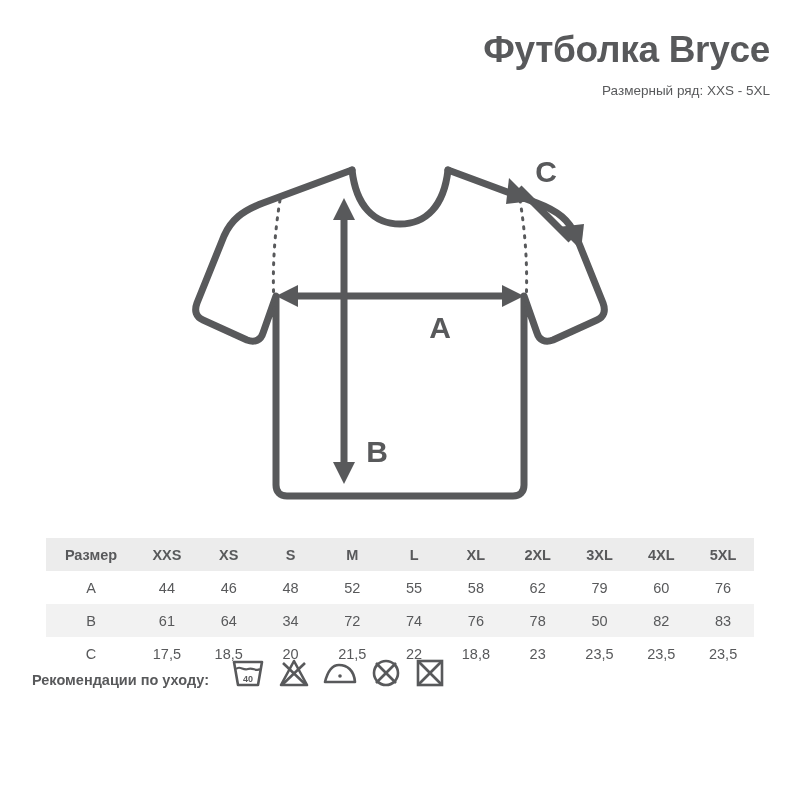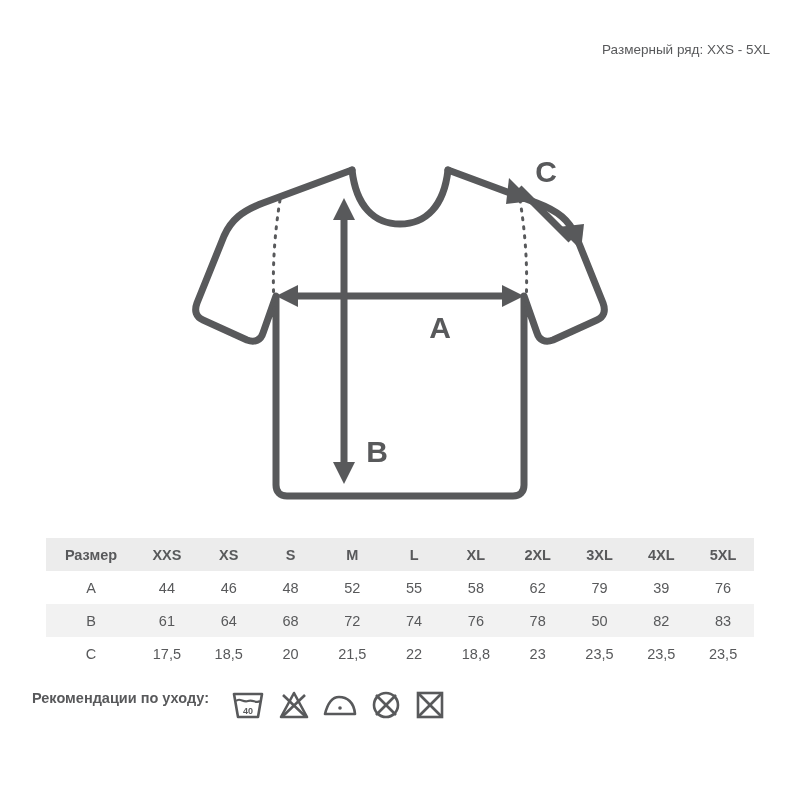--- a/index.html
+++ b/index.html
@@ -79,44 +79,45 @@
   tr.alt  { background: #f2f2f2; }
   tr.plain { background: #ffffff; }
   .col-label { width: 88px; }
   .row-label { font-weight: normal; }
   tr.head th.col-label { font-weight: bold; }
 
   
   .care {
     position: absolute;
     left: 32px;
-    top: 690px;
+    top: 658px;
     width: 736px;
     display: flex;
-    align-items: flex-start;
+    align-items: flex-end;
   }
   .care-label {
     font-size: 14.5px;
     font-weight: bold;
     color: #58595b;
     margin-right: 22px;
   }
   .care-icons {
     display: flex;
     align-items: center;
     gap: 14px;
   }
   .care-icons svg { display: block; }
 </style>
 </head>
 <body>
 
 <div class="page">
 
   <div class="header">
+    <div class="title">Футболка Bryce</div>
     <div class="subtitle">Размерный ряд: XXS - 5XL</div>
   </div>
 
   <div class="illustration">
     <svg width="800" height="380" viewBox="0 0 800 380" xmlns="http://www.w3.org/2000/svg">
 
       <g fill="none" stroke="#58595b" stroke-width="7" stroke-linejoin="round" stroke-linecap="round">
         <path d="M352 30
                  L263 63
                  C242 71 231 80 224 96
@@ -190,28 +191,28 @@
         <tr class="plain">
           <td class="col-label row-label">A</td>
           <td>44</td>
           <td>46</td>
           <td>48</td>
           <td>52</td>
           <td>55</td>
           <td>58</td>
           <td>62</td>
           <td>79</td>
-          <td>39</td>
+          <td>60</td>
           <td>76</td>
         </tr>
         <tr class="alt">
           <td class="col-label row-label">B</td>
           <td>61</td>
           <td>64</td>
-          <td>68</td>
+          <td>34</td>
           <td>72</td>
           <td>74</td>
           <td>76</td>
           <td>78</td>
           <td>50</td>
           <td>82</td>
           <td>83</td>
         </tr>
         <tr class="plain">
           <td class="col-label row-label">C</td>

